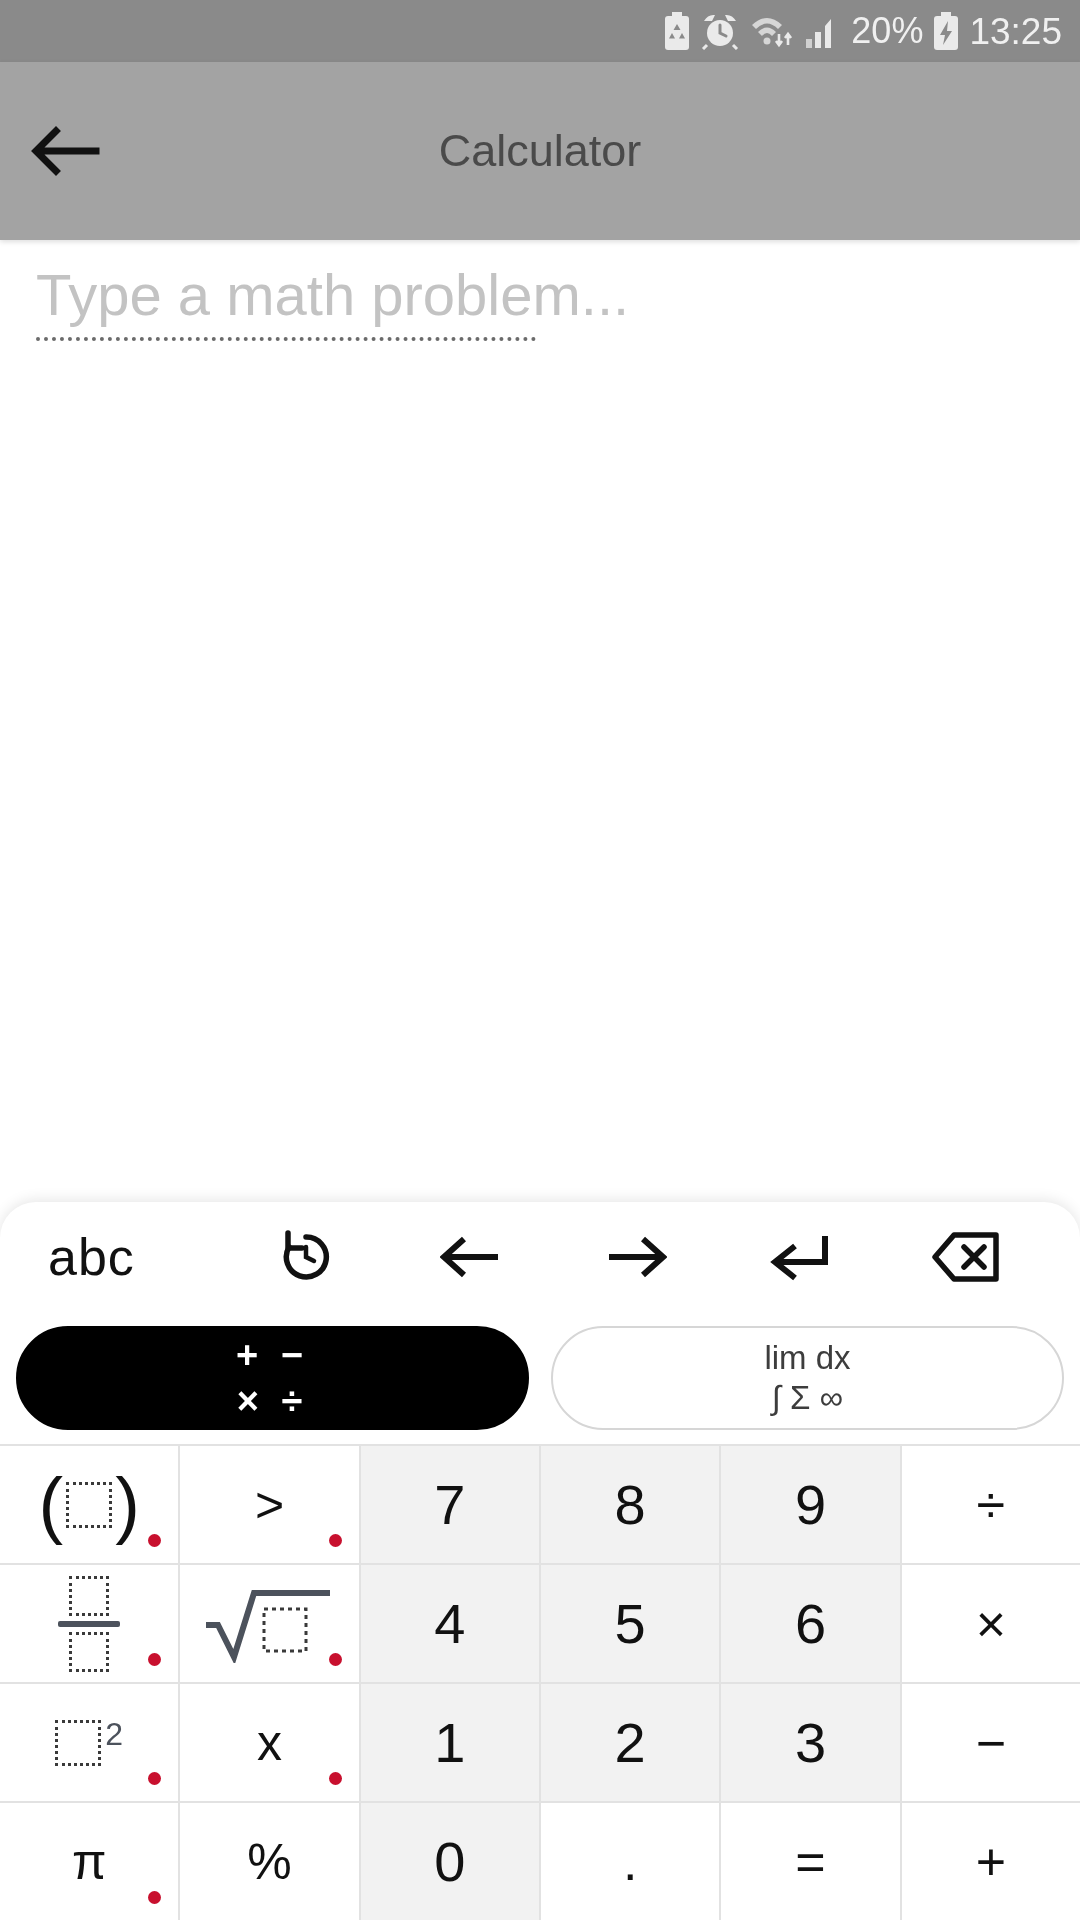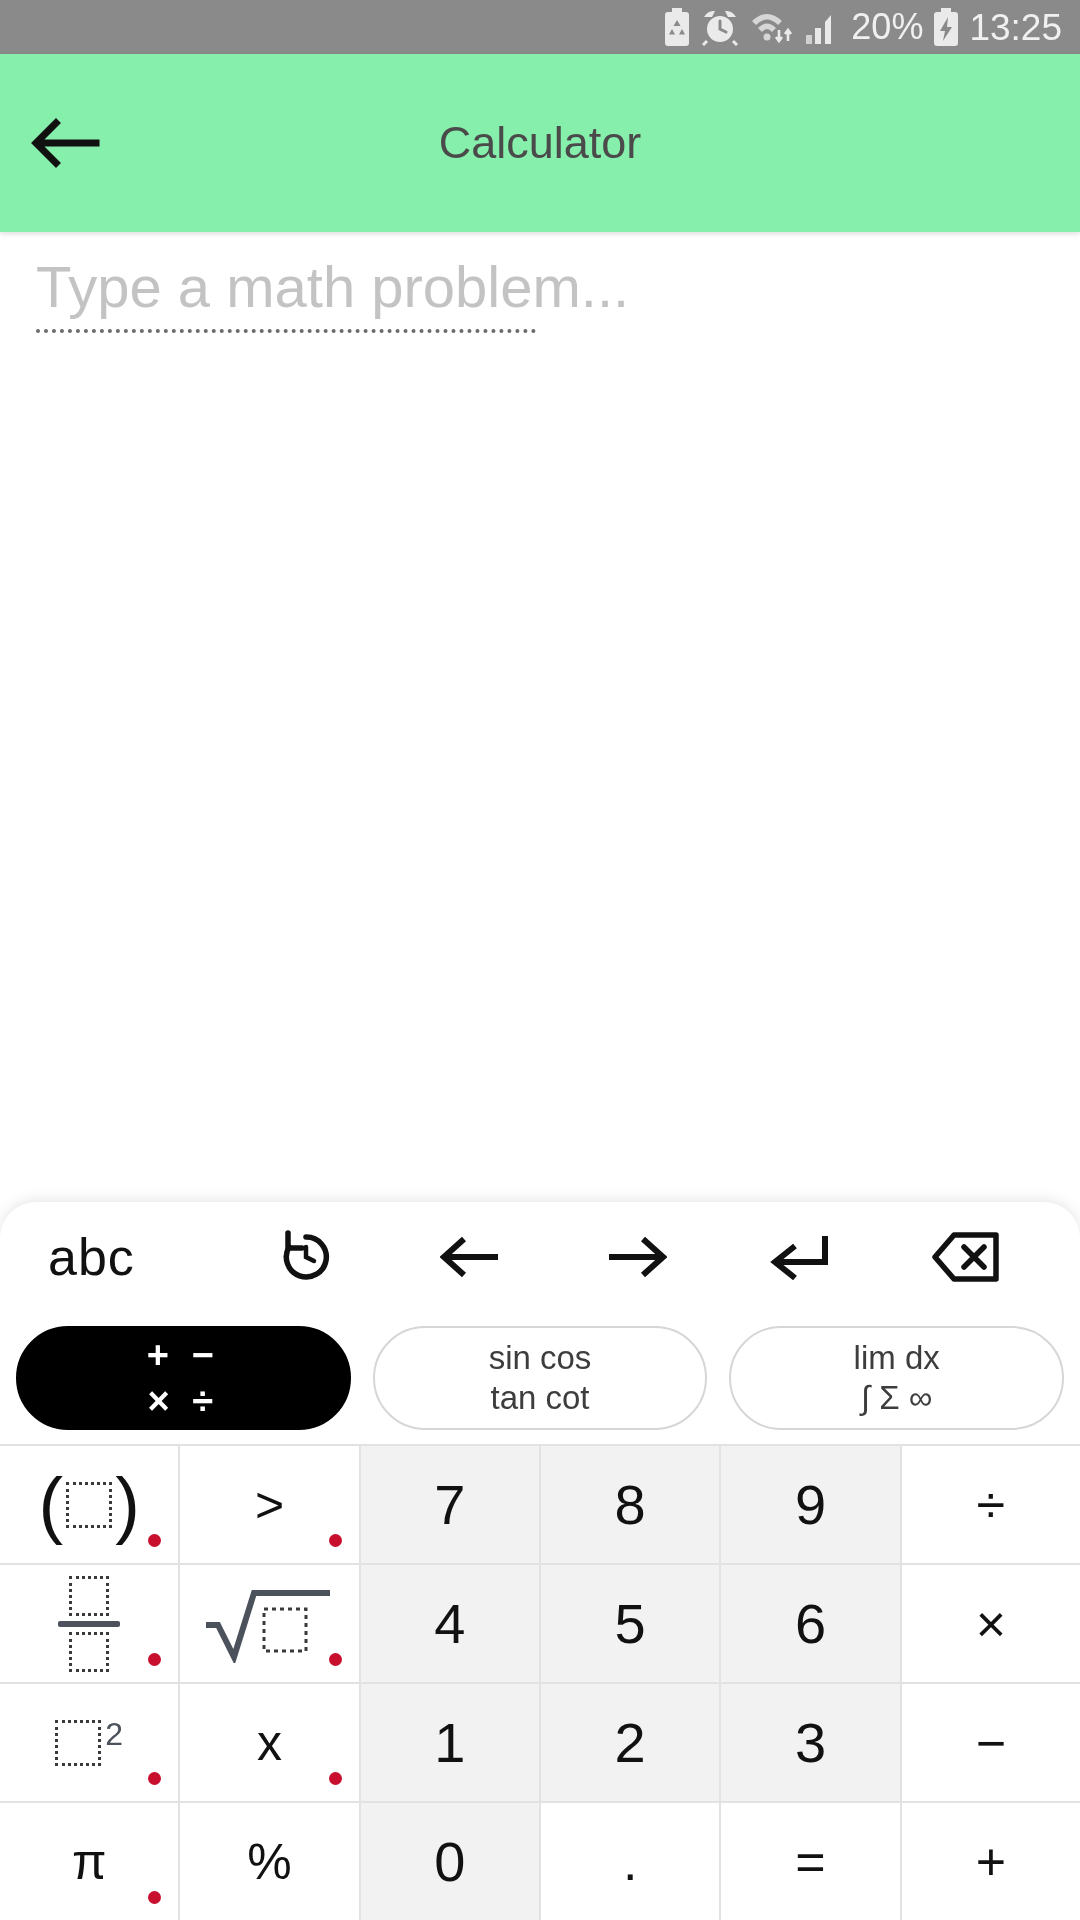--- a/index.html
+++ b/index.html
@@ -6,31 +6,31 @@
   html, body {
     width: 1080px; height: 1920px;
     font-family: "Liberation Sans", sans-serif;
     background: #ffffff;
     overflow: hidden;
   }
   #app { position: relative; width: 1080px; height: 1920px; display: flex; flex-direction: column; }
 
   
   .statusbar {
-    height: 54px; background: #8a8a8a; color: #f0f0f0;
+    height: 62px; background: #8a8a8a; color: #f0f0f0;
     display: flex; align-items: center; justify-content: flex-end;
     padding-right: 18px; gap: 10px; flex: 0 0 auto;
   }
   .sb-icon { display: inline-flex; align-items: center; justify-content: center; }
   .sb-text { font-size: 36px; letter-spacing: 0px; line-height: 1; font-weight: 400; }
   .sb-time { font-size: 37px; line-height: 1; }
 
   
   .appbar {
-    height: 178px; background: #86efac; flex: 0 0 auto;
+    height: 178px; background: #a3a3a3; flex: 0 0 auto;
     display: flex; align-items: center; position: relative;
     box-shadow: 0 2px 5px rgba(0,0,0,0.13);
     z-index: 5;
   }
   .back-btn {
     width: 130px; height: 178px; display: flex; align-items: center; justify-content: center;
   }
   .appbar-title {
     position: absolute; left: 0; right: 0; text-align: center;
     font-size: 45px; color: #4a4a4a; font-weight: 400; pointer-events: none;
@@ -245,24 +245,20 @@
     </div>
 
     <div class="kb-pills">
 
       <div class="pill active">
         <span class="l1">+ −</span>
         <span class="l2">× ÷</span>
       </div>
 
 
-      <div class="pill">
-        <span class="l1">sin cos</span>
-        <span class="l2">tan cot</span>
-      </div>
 
       <div class="pill">
         <span class="l1">lim  dx</span>
         <span class="l2">∫ Σ ∞</span>
       </div>
 
     </div>
 
     <div class="kb-grid">
 

